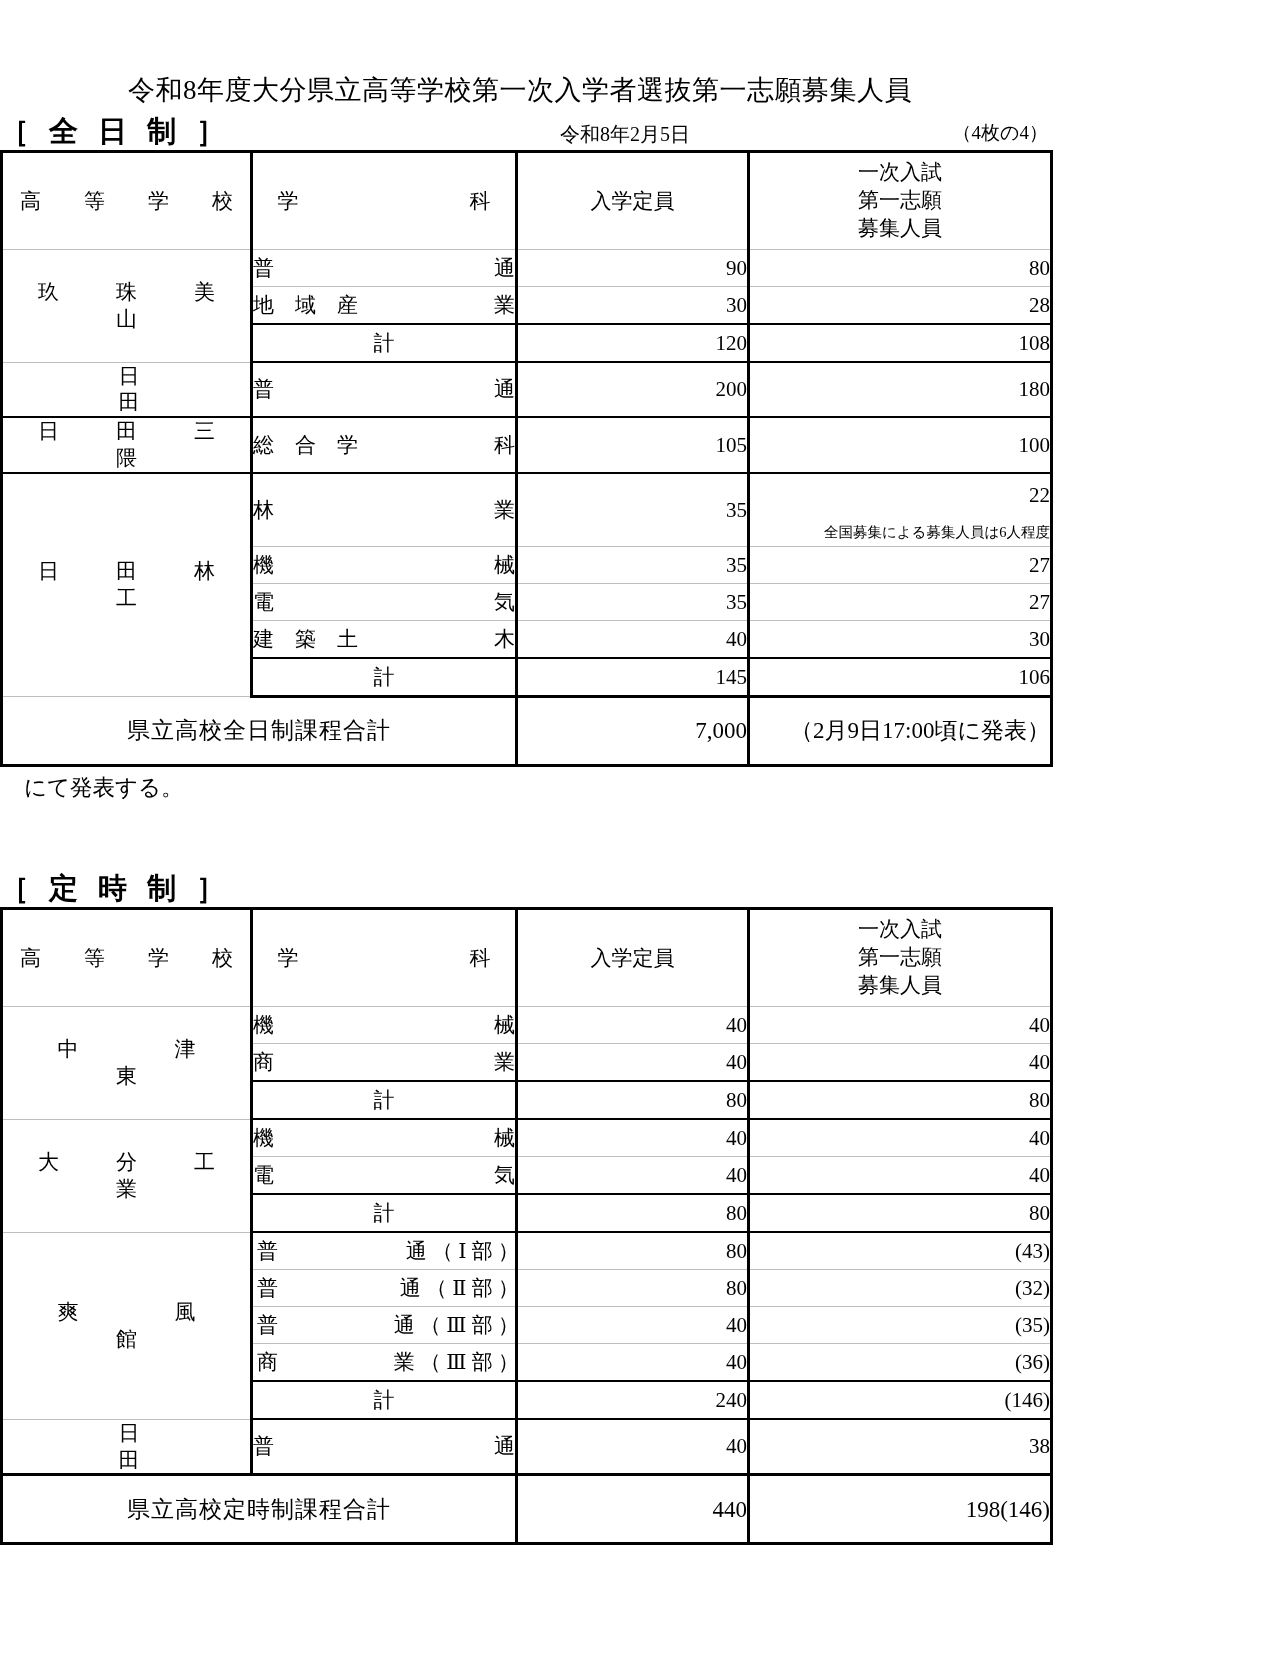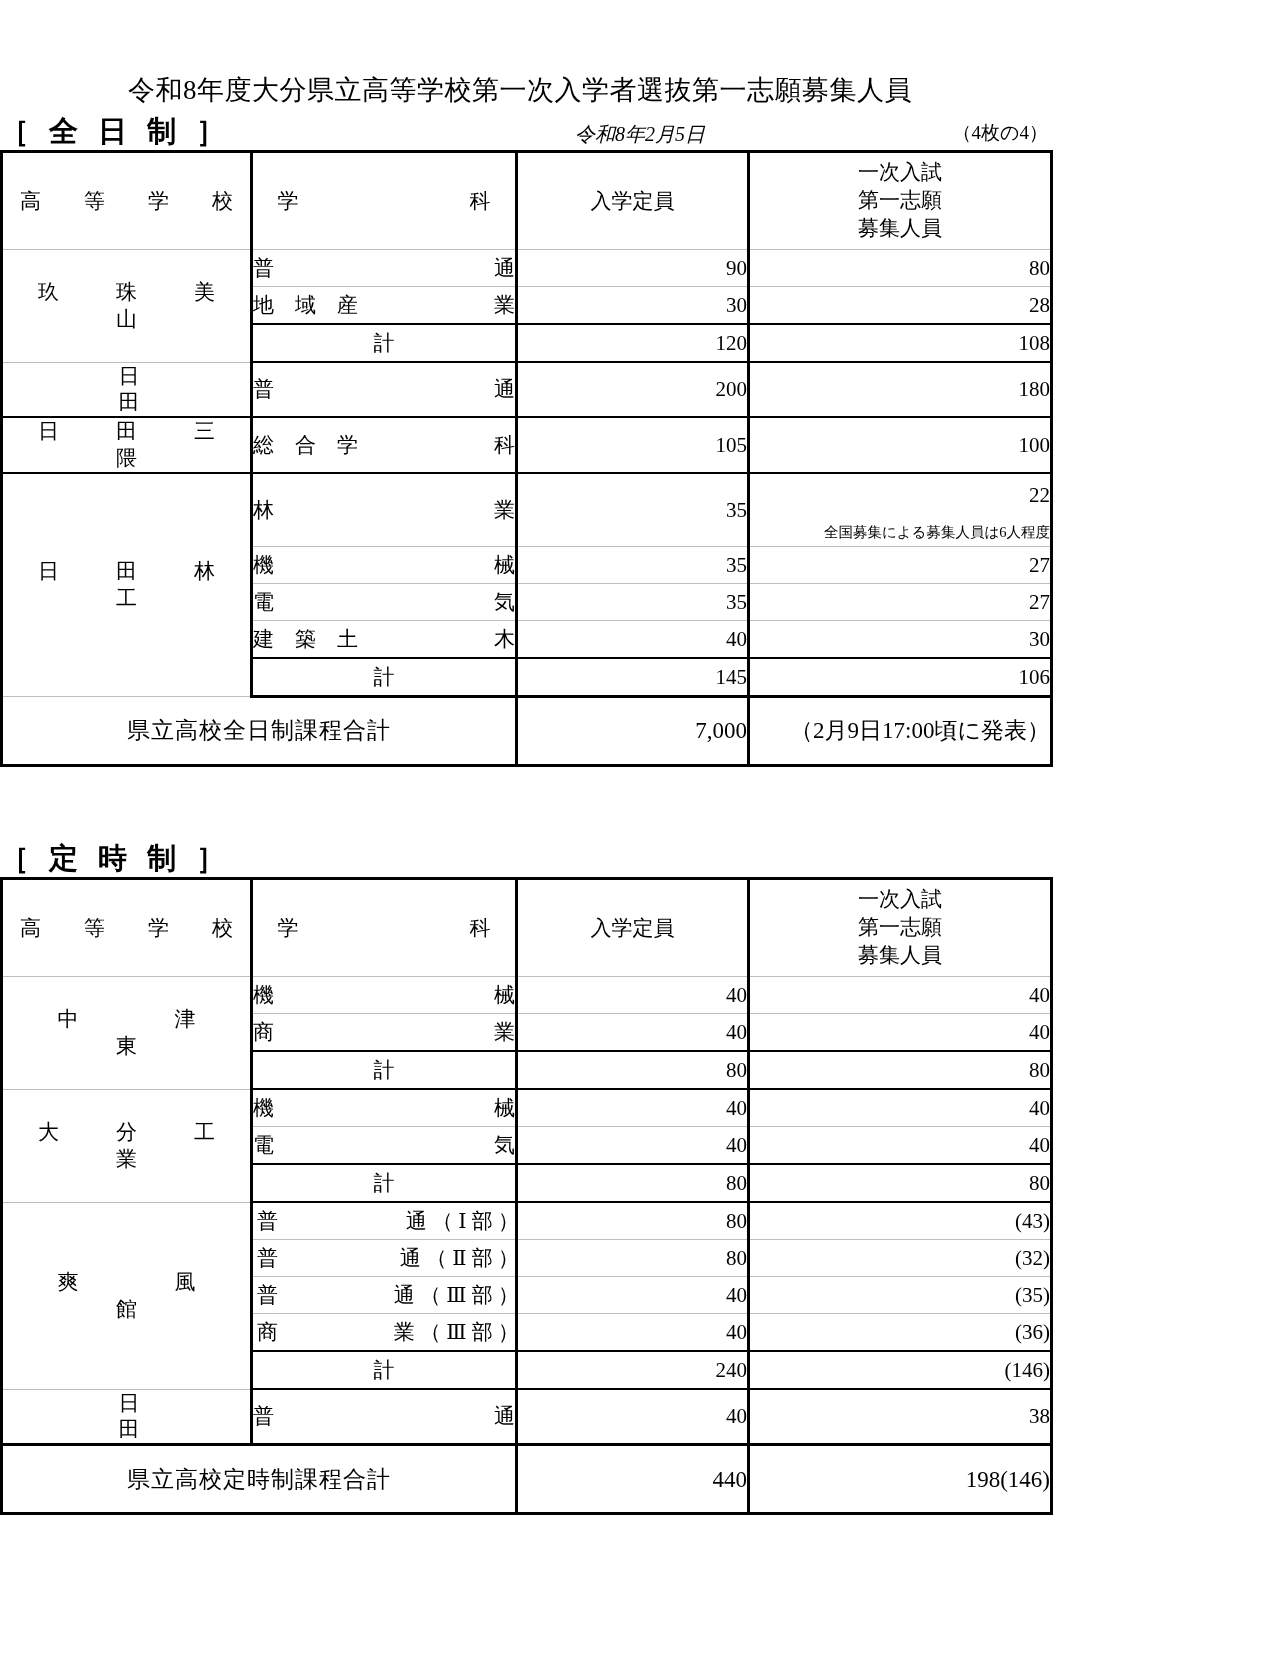--- a/index.html
+++ b/index.html
@@ -45,25 +45,24 @@
     left: 0;
     bottom: -2px;
     font-size: 29px;
     font-weight: bold;
     letter-spacing: 6px;
     font-family: "Liberation Sans", "DejaVu Sans", sans-serif;
     white-space: nowrap;
   }
   .section-date {
     position: absolute;
-    left: 575px;
+    left: 560px;
     bottom: 2px;
     font-size: 20px;
     white-space: nowrap;
-    font-style: italic;
   }
   .section-page {
     position: absolute;
     right: 2px;
     bottom: 4px;
     font-size: 19px;
     white-space: nowrap;
   }
 
   
@@ -338,20 +337,21 @@
 
       <tr class="total-row">
         <td class="total-label vthick-r" colspan="2">県立高校全日制課程合計</td>
         <td class="num vthick-r">7,000</td>
         <td class="total-note">（2月9日17:00頃に発表）</td>
       </tr>
     </tbody>
   </table>
 
   <div class="footnote">
+    <span class="ln indent">にて発表する。</span>
   </div>
 
   <div class="gap-block"></div>
 
   <div class="section-head">
     <span class="section-label">［ 定 時 制 ］</span>
   </div>
 
   <table class="grid">
     <colgroup>

